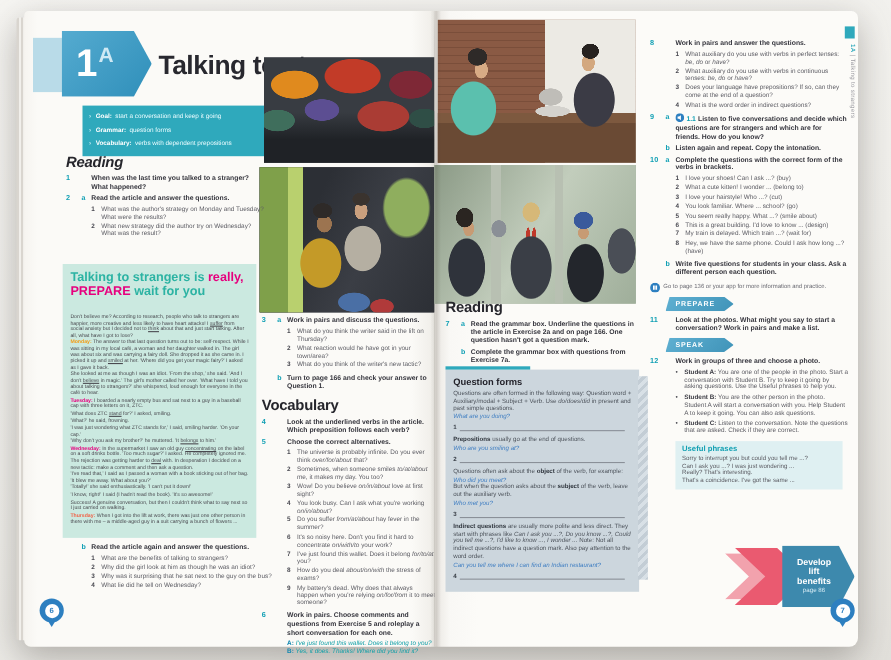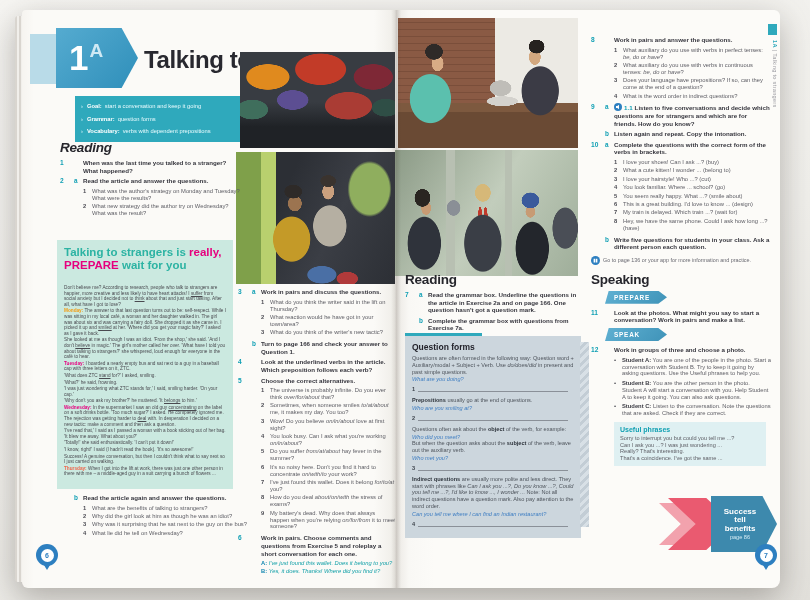--- a/index.html
+++ b/index.html
@@ -300,20 +300,21 @@
         <div class="sub">
               <span class="n">3</span>
               <span class="t">What do you think of the writer's new tactic?</span>
             </div>
       </div>
       <div class="row">
         <span class="num"></span>
         <span class="ltr">b</span>
         <span class="txt">Turn to page 166 and check your answer to Question 1.</span>
       </div>
+      <div class="section-h vocab-h">Vocabulary</div>
       <div class="row">
         <span class="num">4</span>
         <span class="ltr"></span>
         <span class="txt">Look at the underlined verbs in the article. Which preposition follows each verb?</span>
       </div>
       <div class="row">
         <span class="num">5</span>
         <span class="ltr"></span>
         <span class="txt">Choose the correct alternatives.</span>
       </div>
@@ -504,21 +505,20 @@
         <span class="txt">Write five questions for students in your class. Ask a different person each question.</span>
       </div>
       <div class="goto">
         <svg class="gicon" width="9" height="9" viewBox="0 0 24 24">
               <circle cx="12" cy="12" r="12" fill="#2d7fc0"></circle>
               <path d="M7 7h4.2v10H7zM12.8 7H17v10h-4.2z" fill="#fff"></path>
             </svg>
         <span class="gtxt">Go to page 136 or your app for more information and practice.</span>
       </div>
 
-      <div class="section-h" style="margin-top:7px;">Speaking</div>
       <div class="banner">PREPARE</div>
       <div class="row">
         <span class="num">11</span>
         <span class="ltr"></span>
         <span class="txt">Look at the photos. What might you say to start a conversation? Work in pairs and make a list.</span>
       </div>
       <div class="banner">SPEAK</div>
       <div class="row">
         <span class="num">12</span>
         <span class="ltr"></span>
@@ -544,22 +544,22 @@
         <div class="ul">Can I ask you ...?    I was just wondering ...</div>
         <div class="ul">Really? That's interesting.</div>
         <div class="ul">That's a coincidence. I've got the same ...</div>
       </div>
     </div>
 
     <div class="develop">
       <div class="dev-pink-light"></div>
       <div class="dev-pink"></div>
       <div class="dev-blue">
-        <span class="dl">Success</span>
-        <span class="dl">tell</span>
+        <span class="dl">Develop</span>
+        <span class="dl">lift</span>
         <span class="dl">benefits</span>
         <span class="dp">page 86</span>
       </div>
     </div>
 
     <div class="side-tab"></div>
     <div class="side-text"><b>1A</b><span> | Talking to strangers</span></div>
 
     <div class="pin" style="left:360px;top:534px;">
       <div class="tail"></div>

